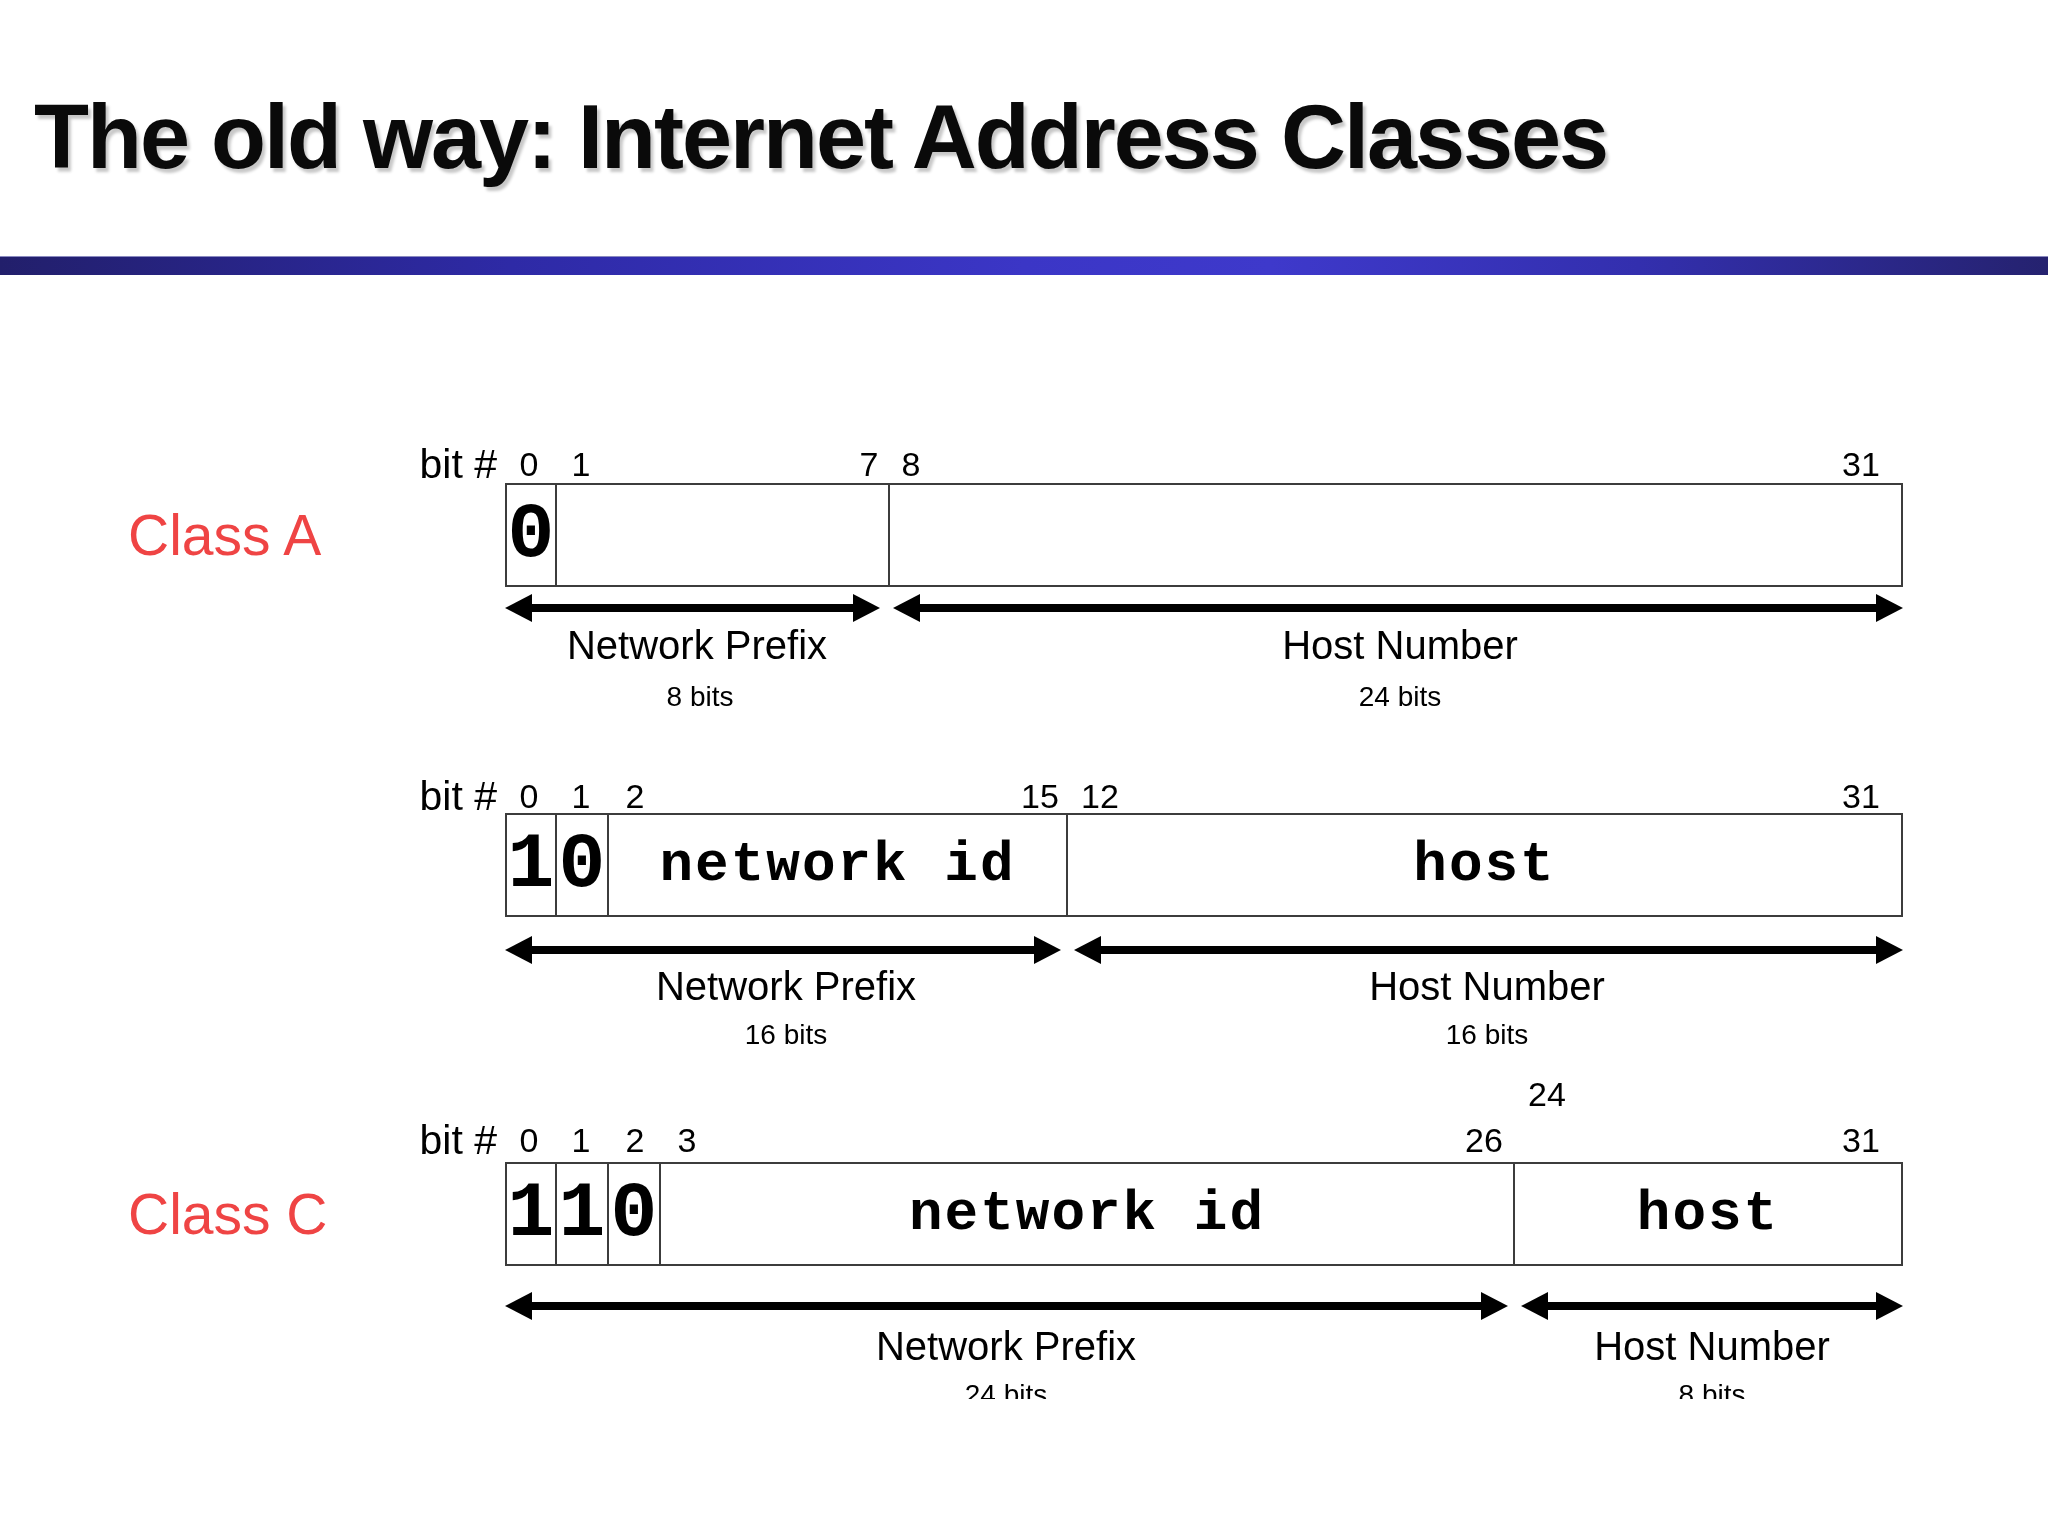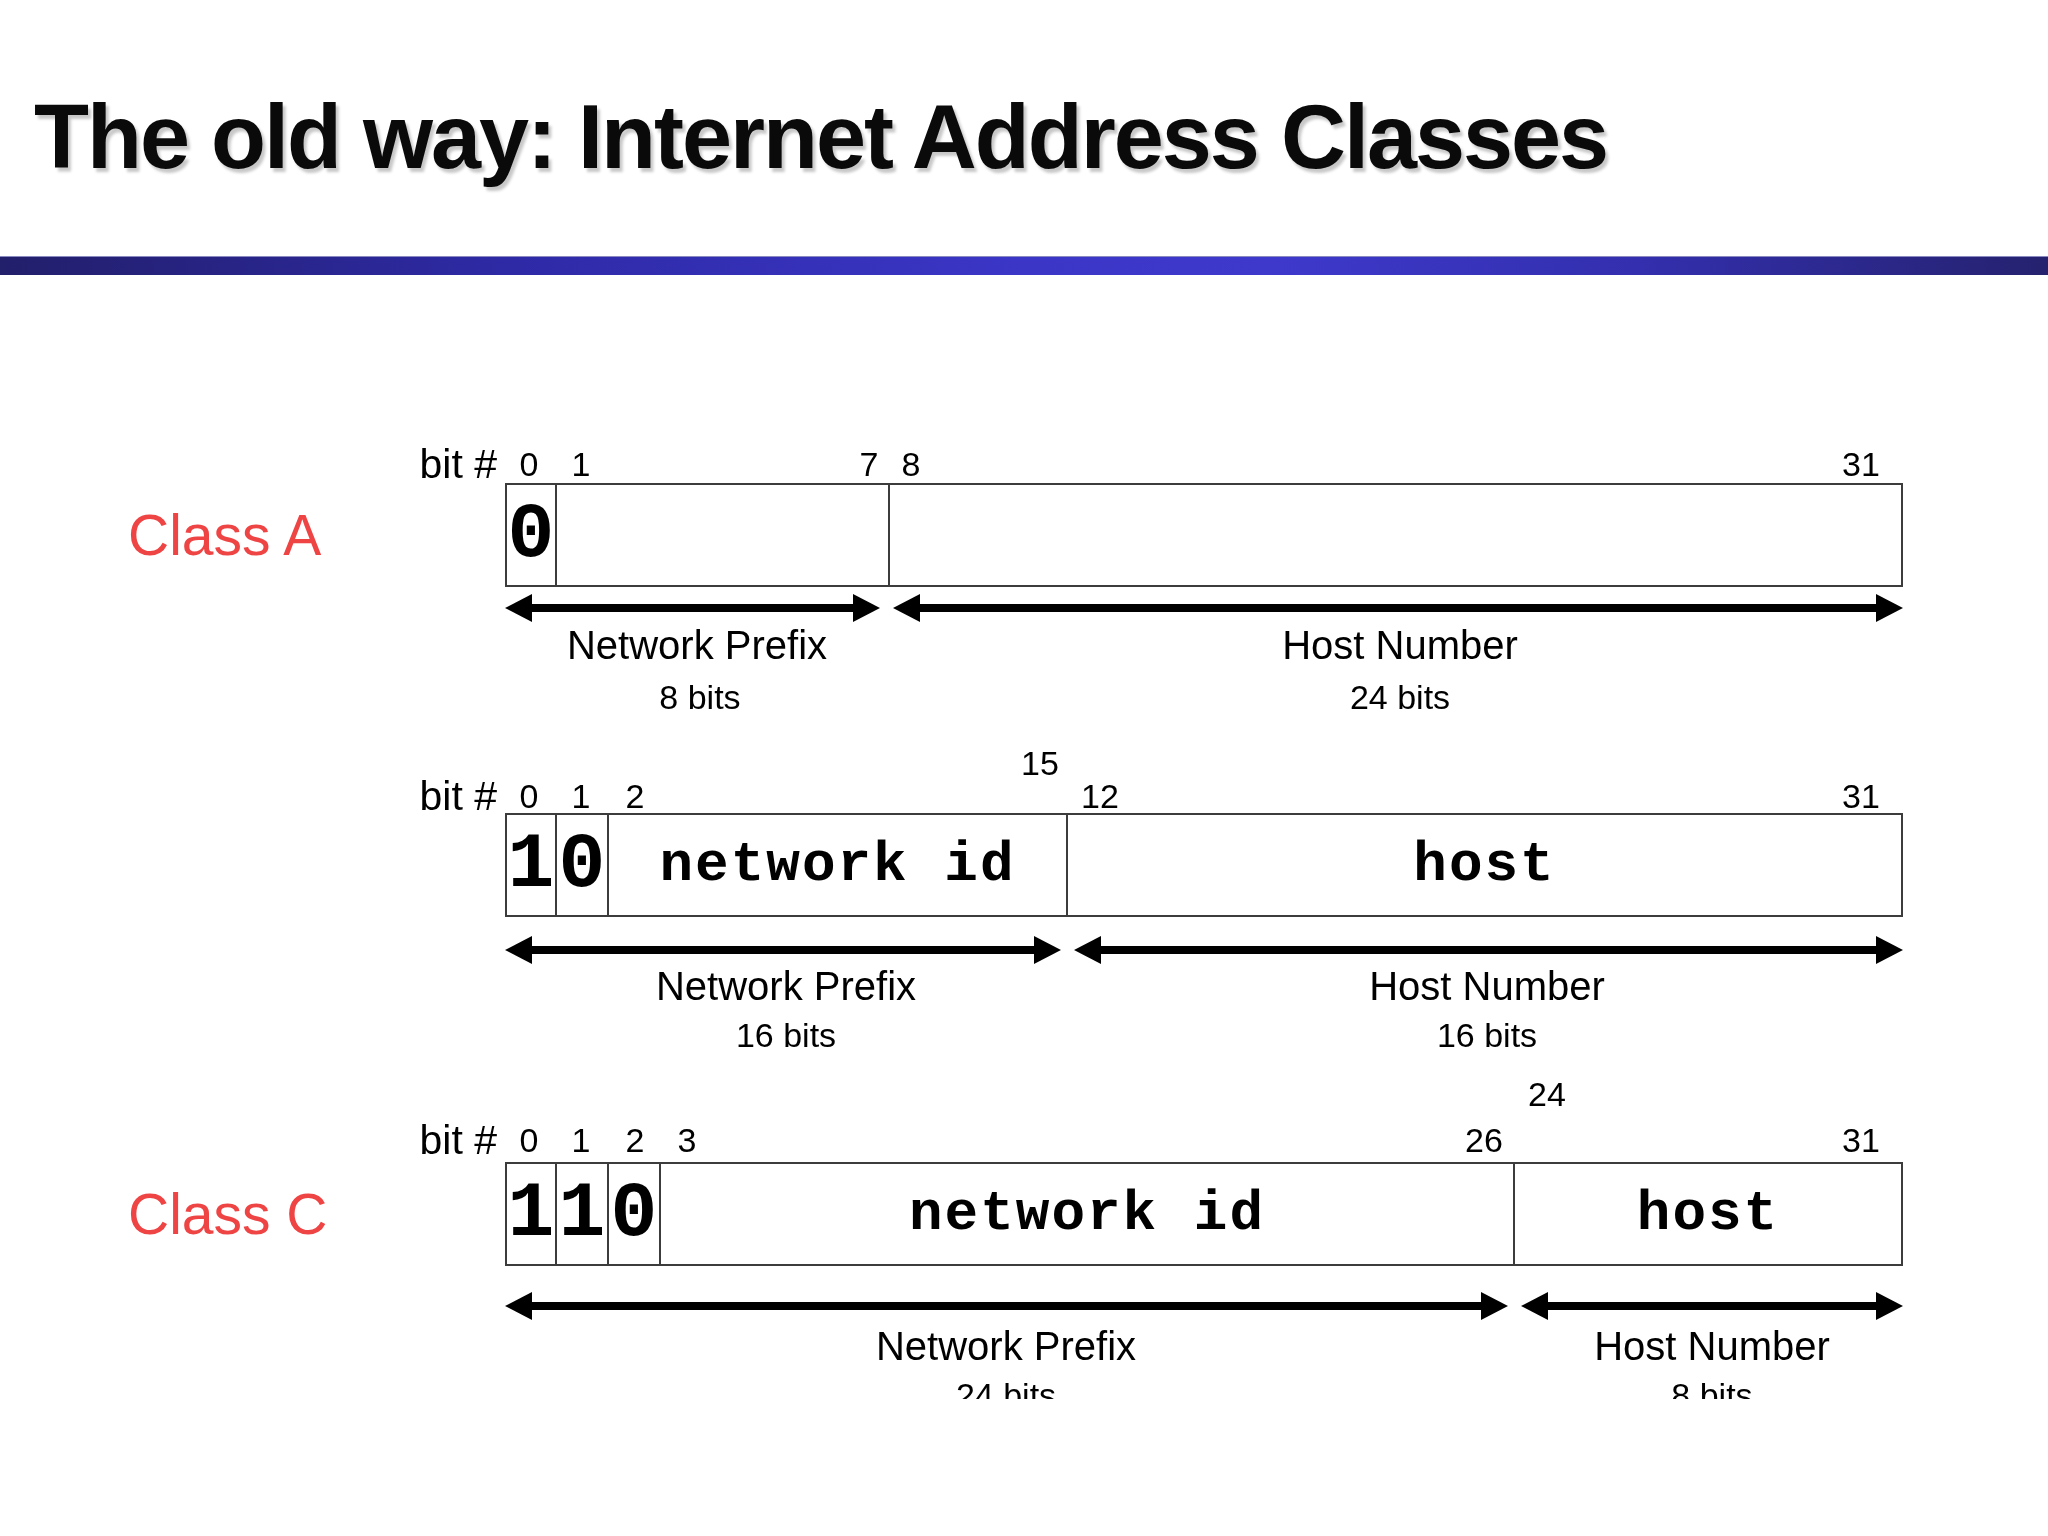--- a/index.html
+++ b/index.html
@@ -48,21 +48,21 @@
     border-top:14px solid transparent;border-bottom:14px solid transparent;border-right:27px solid #000;
   }
   .dbl-arrow .head-r{
     position:absolute;right:0;top:0;width:0;height:0;
     border-top:14px solid transparent;border-bottom:14px solid transparent;border-left:27px solid #000;
   }
   .span-label{
     position:absolute;width:400px;text-align:center;font-size:40px;line-height:44px;white-space:nowrap;
   }
   .span-bits{
-    position:absolute;width:400px;text-align:center;font-size:34px;line-height:42px;white-space:nowrap;
+    position:absolute;width:400px;text-align:center;font-size:28px;line-height:42px;white-space:nowrap;
   }
   .clip-overlay{position:absolute;left:0;top:1399px;width:2048px;height:137px;background:#ffffff;}
 </style>
 </head>
 <body>
 
 <div id="slide">
 
   <div class="title">The old way: Internet Address Classes</div>
   <div class="accent-bar"></div>
@@ -94,21 +94,21 @@
 
   <div class="span-label" style="left:497px;top:623px">Network Prefix</div>
   <div class="span-bits" style="left:500px;top:676px">8 bits</div>
   <div class="span-label" style="left:1200px;top:623px">Host Number</div>
   <div class="span-bits" style="left:1200px;top:676px">24 bits</div>
 
   <div class="bit-header" style="top:778px">bit #</div>
   <span class="bitnum" style="left:529px;top:778px">0</span>
   <span class="bitnum" style="left:581px;top:778px">1</span>
   <span class="bitnum" style="left:635px;top:778px">2</span>
-  <span class="bitnum" style="left:1040px;top:745px">15</span>
+  <span class="bitnum" style="left:1040px;top:778px">15</span>
   <span class="bitnum" style="left:1100px;top:778px">12</span>
   <span class="bitnum" style="left:1861px;top:778px">31</span>
 
   <div class="bitbox" style="top:813px">
     <div class="cell digit" style="width:50px">1</div>
     <div class="cell digit" style="width:52px">0</div>
     <div class="cell word" style="width:459px">network id</div>
     <div class="cell word last" style="width:833px">host</div>
   </div>
 

